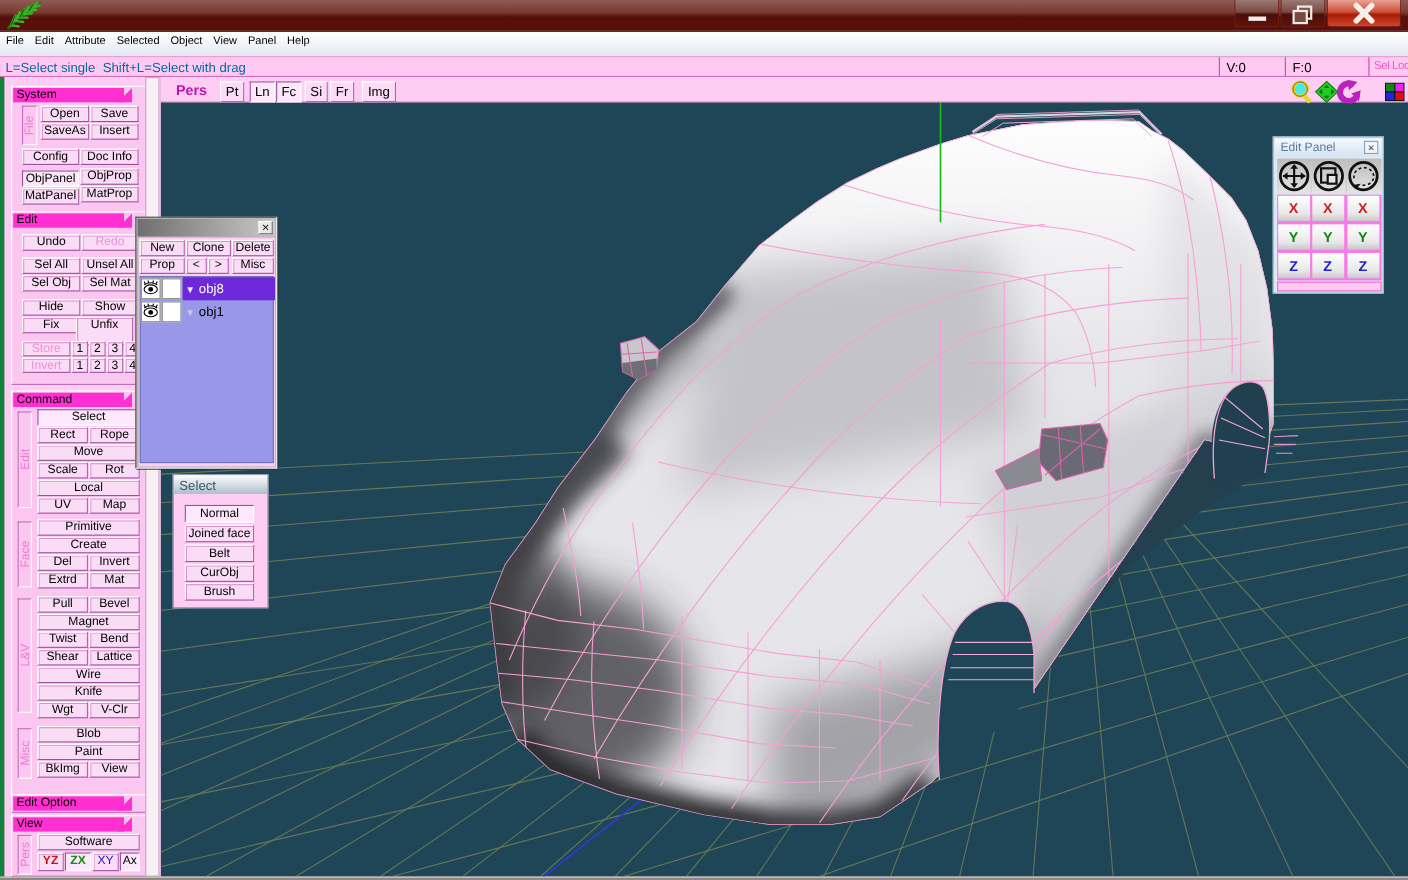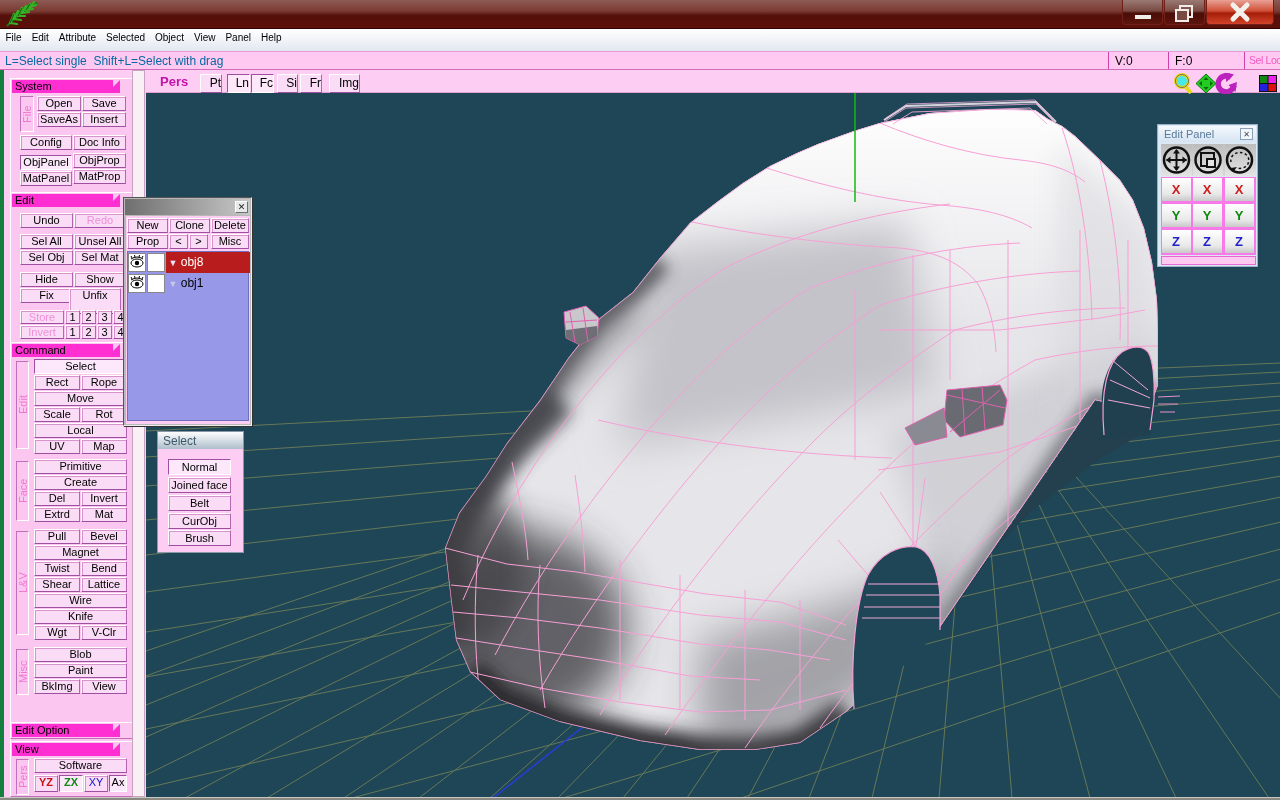--- a/index.html
+++ b/index.html
@@ -18,21 +18,21 @@
 #viewport{position:absolute;left:146px;top:70px;width:1134px;height:727px}
 #vtoolbar{position:absolute;left:146px;top:70px;width:1134px;height:23px;background:#FDCDF3;border-bottom:1px solid #e0a0d0}
 #bottombar{position:absolute;left:0;top:797px;width:1280px;height:3px;background:#8a8a82;border-top:1px solid #c8c8c0}
 .sect{position:absolute;left:6px;width:124px;border:1px solid #fff;border-right-color:#c070b8;border-bottom-color:#c070b8;background:#FBC6F0}
 .shead{position:relative;height:13px;margin:1px;color:#000;font-size:11px;line-height:13px;padding-left:3px;background:linear-gradient(90deg,#FF2FD2 0%,#FF2FD2 84%,transparent 84.2%)}
 .shead:before{content:"";position:absolute;right:12px;top:0;border-style:solid;border-width:0 0 13px 13px;border-color:transparent transparent #FF2FD2 transparent}
 .btn{position:absolute;background:#FADCF6;border:1px solid #fff;border-right-color:#b565b0;border-bottom-color:#9f4f9f;font-size:11px;color:#000;text-align:center;line-height:13px;box-shadow:1px 1px 0 #d893cc inset;white-space:nowrap;overflow:hidden}
 .btn.dis{color:#F08ED8}
 .btn.prs{background:#FCE8FA;border:1px solid #9f4f9f;border-right-color:#fff;border-bottom-color:#fff;box-shadow:none}
 .vlab{position:absolute;color:#F078D0;font-size:11px;writing-mode:vertical-rl;transform:rotate(180deg);text-align:center;border:1px solid #fff;border-right-color:#c070b8;border-bottom-color:#c070b8}
-.tbtn{position:absolute;top:74px;height:19px;background:#FADCF6;border:1px solid #fff;border-right-color:#b565b0;border-bottom-color:#9f4f9f;font-size:12px;color:#000;text-align:right;line-height:16px}
+.tbtn{position:absolute;top:74px;height:19px;background:#FADCF6;border:1px solid #fff;border-right-color:#b565b0;border-bottom-color:#9f4f9f;font-size:12px;color:#000;text-align:center;line-height:16px}
 .tbtn.prs{background:#FDE8FA;border:1px solid #9f4f9f;border-right-color:#fff;border-bottom-color:#fff}
 </style></head>
 <body>
 <div id="titlebar">
 <svg width="36" height="28" style="position:absolute;left:4px;top:0" viewBox="0 0 36 28">
 <path d="M3,26 C9,20 18,10 33,3" stroke="#1d7a12" stroke-width="2" fill="none"></path>
 <g stroke="#35b324" stroke-width="2.2" fill="none" stroke-linecap="round">
 <path d="M6,23 L10,14 M10,19 L14,11 M14,16 L18,8 M18,13 L22,6 M22,10 L26,4 M26,8 L30,2"></path>
 <path d="M6,23 L13,24 M10,19 L17,20 M14,16 L21,16 M18,13 L25,12 M22,10 L29,9 M26,7 L32,5"></path>
 </g>
@@ -92,21 +92,21 @@
 <div class="btn" style="left:70px;top:117px;width:15px;height:14px">2</div>
 <div class="btn" style="left:86px;top:117px;width:15px;height:14px">3</div>
 <div class="btn" style="left:102px;top:117px;width:15px;height:14px">4</div>
 <div class="btn dis" style="left:9px;top:132px;width:44px;height:14px">Invert</div>
 <div class="btn" style="left:54px;top:132px;width:15px;height:14px">1</div>
 <div class="btn" style="left:70px;top:132px;width:15px;height:14px">2</div>
 <div class="btn" style="left:86px;top:132px;width:15px;height:14px">3</div>
 <div class="btn" style="left:102px;top:132px;width:15px;height:14px">4</div>
 </div>
 
-<div class="sect" style="top:272px;height:412px">
+<div class="sect" style="top:285px;height:412px">
 <div class="shead">Command</div>
 <div class="vlab" style="left:5px;top:18px;width:13px;height:88px">Edit</div>
 <div class="btn prs" style="left:23px;top:16px;width:93px;height:15px">Select</div>
 <div class="btn" style="left:23px;top:32px;width:46px;height:15px">Rect</div>
 <div class="btn" style="left:70px;top:32px;width:46px;height:15px">Rope</div>
 <div class="btn" style="left:23px;top:48px;width:93px;height:15px">Move</div>
 <div class="btn" style="left:23px;top:64px;width:46px;height:15px">Scale</div>
 <div class="btn" style="left:70px;top:64px;width:46px;height:15px">Rot</div>
 <div class="btn" style="left:23px;top:80px;width:93px;height:15px">Local</div>
 <div class="btn" style="left:23px;top:96px;width:46px;height:15px">UV</div>
@@ -347,21 +347,21 @@
 <div style="position:absolute;left:1px;top:35px;width:122px;height:170px;background:#9898e8;border:1px solid #7070c0">
 
 <div style="position:absolute;left:0px;top:1px;width:18px;height:19px;background:#fff;border:1px solid #888">
 <svg width="16" height="17">
             <ellipse cx="8" cy="9" rx="6" ry="4" fill="#fff" stroke="#000"></ellipse>
             <circle cx="8" cy="9" r="2.2" fill="#000"></circle>
             <path d="M2,5 Q8,1 14,5 M3,4 L2,2 M6,3 L5.5,1 M10,3 L10.5,1 M13,4 L14,2" stroke="#000" fill="none"></path>
           </svg>
 </div>
 <div style="position:absolute;left:19px;top:1px;width:18px;height:19px;background:#fff;border:1px solid #888"></div>
-<div style="position:absolute;left:38px;top:0px;width:84px;height:21px;background:#b91c1c;color:#fff;font-size:12px;line-height:21px">
+<div style="position:absolute;left:38px;top:0px;width:84px;height:21px;background:#6d28d9;color:#fff;font-size:12px;line-height:21px">
 <span style="color:#e8e8f8;font-size:9px">&nbsp;▼</span> obj8</div>
 
 <div style="position:absolute;left:0px;top:22px;width:18px;height:19px;background:#fff;border:1px solid #888">
 <svg width="16" height="17">
             <ellipse cx="8" cy="9" rx="6" ry="4" fill="#fff" stroke="#000"></ellipse>
             <circle cx="8" cy="9" r="2.2" fill="#000"></circle>
             <path d="M2,5 Q8,1 14,5 M3,4 L2,2 M6,3 L5.5,1 M10,3 L10.5,1 M13,4 L14,2" stroke="#000" fill="none"></path>
           </svg>
 </div>
 <div style="position:absolute;left:19px;top:22px;width:18px;height:19px;background:#fff;border:1px solid #888"></div>

